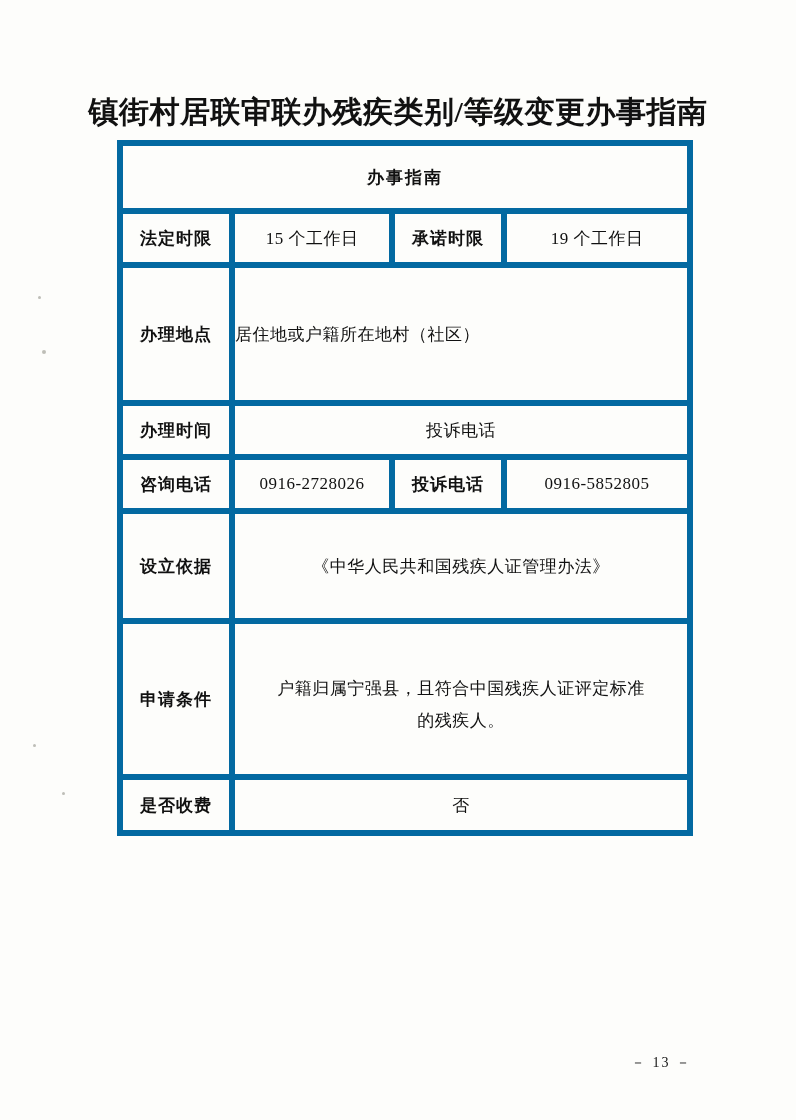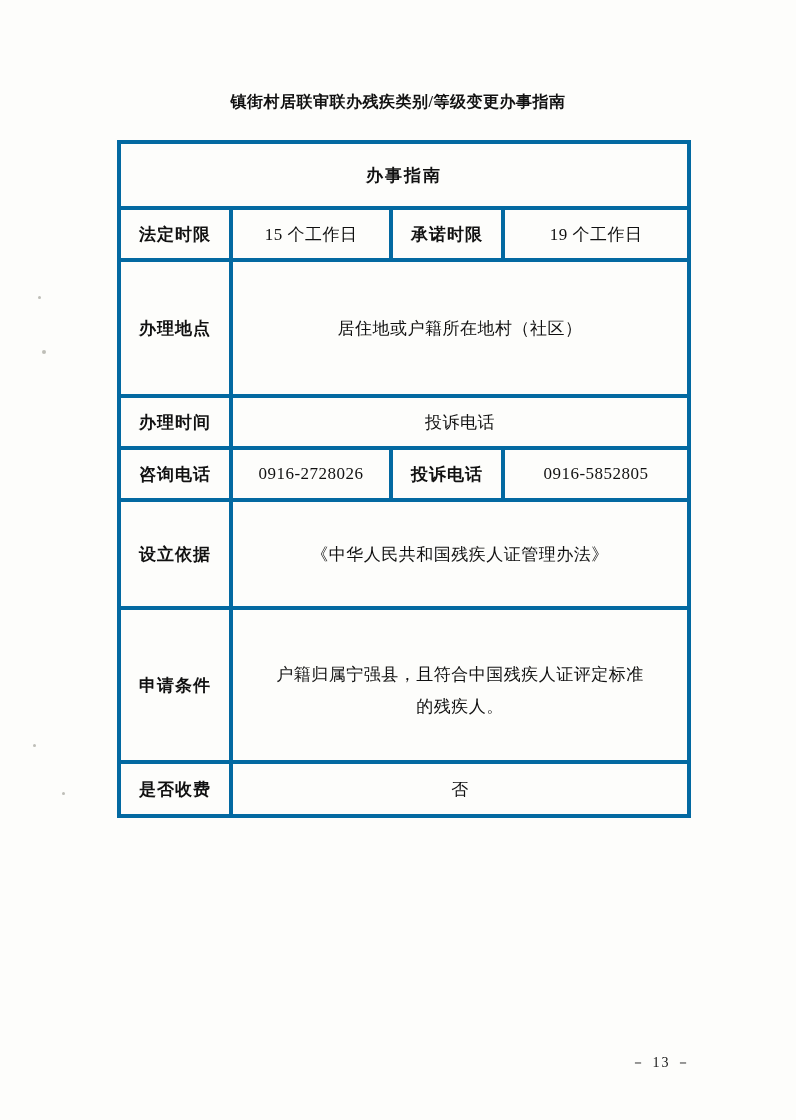--- a/index.html
+++ b/index.html
@@ -20,36 +20,36 @@
     width: 796px;
     height: 1120px;
     box-sizing: border-box;
   }
   .doc-title {
     position: absolute;
     top: 92px;
     left: 0;
     width: 796px;
     text-align: center;
-    font-size: 16px;
+    font-size: 30px;
     font-weight: bold;
     letter-spacing: 0.5px;
     font-family: "Liberation Serif", "DejaVu Serif", serif;
     white-space: nowrap;
   }
   .guide-table {
     position: absolute;
     top: 140px;
     left: 117px;
     width: 570px;
     border-collapse: collapse;
     table-layout: fixed;
   }
   .guide-table td {
-    border: 4px solid #0369a1;
+    border: 6px solid #0369a1;
     padding: 0;
     vertical-align: middle;
     font-size: 17px;
     font-family: "Liberation Serif", "DejaVu Serif", serif;
   }
   .header-cell {
     text-align: center;
     font-size: 27px;
     font-weight: bold;
     height: 62px;
@@ -61,21 +61,21 @@
     font-size: 17.5px;
     letter-spacing: 1px;
     width: 112px;
   }
   .value-cell {
     text-align: center;
     font-size: 17px;
     letter-spacing: 0.5px;
   }
   .value-left {
-    text-align: center;
+    text-align: left;
     padding-left: 14px;
     font-size: 17px;
     letter-spacing: 0.5px;
   }
   .row-small td { height: 48px; }
   .row-place td { height: 132px; }
   .row-time td { height: 48px; }
   .row-phone td { height: 48px; }
   .row-basis td { height: 104px; }
   .row-cond td { height: 150px; }

